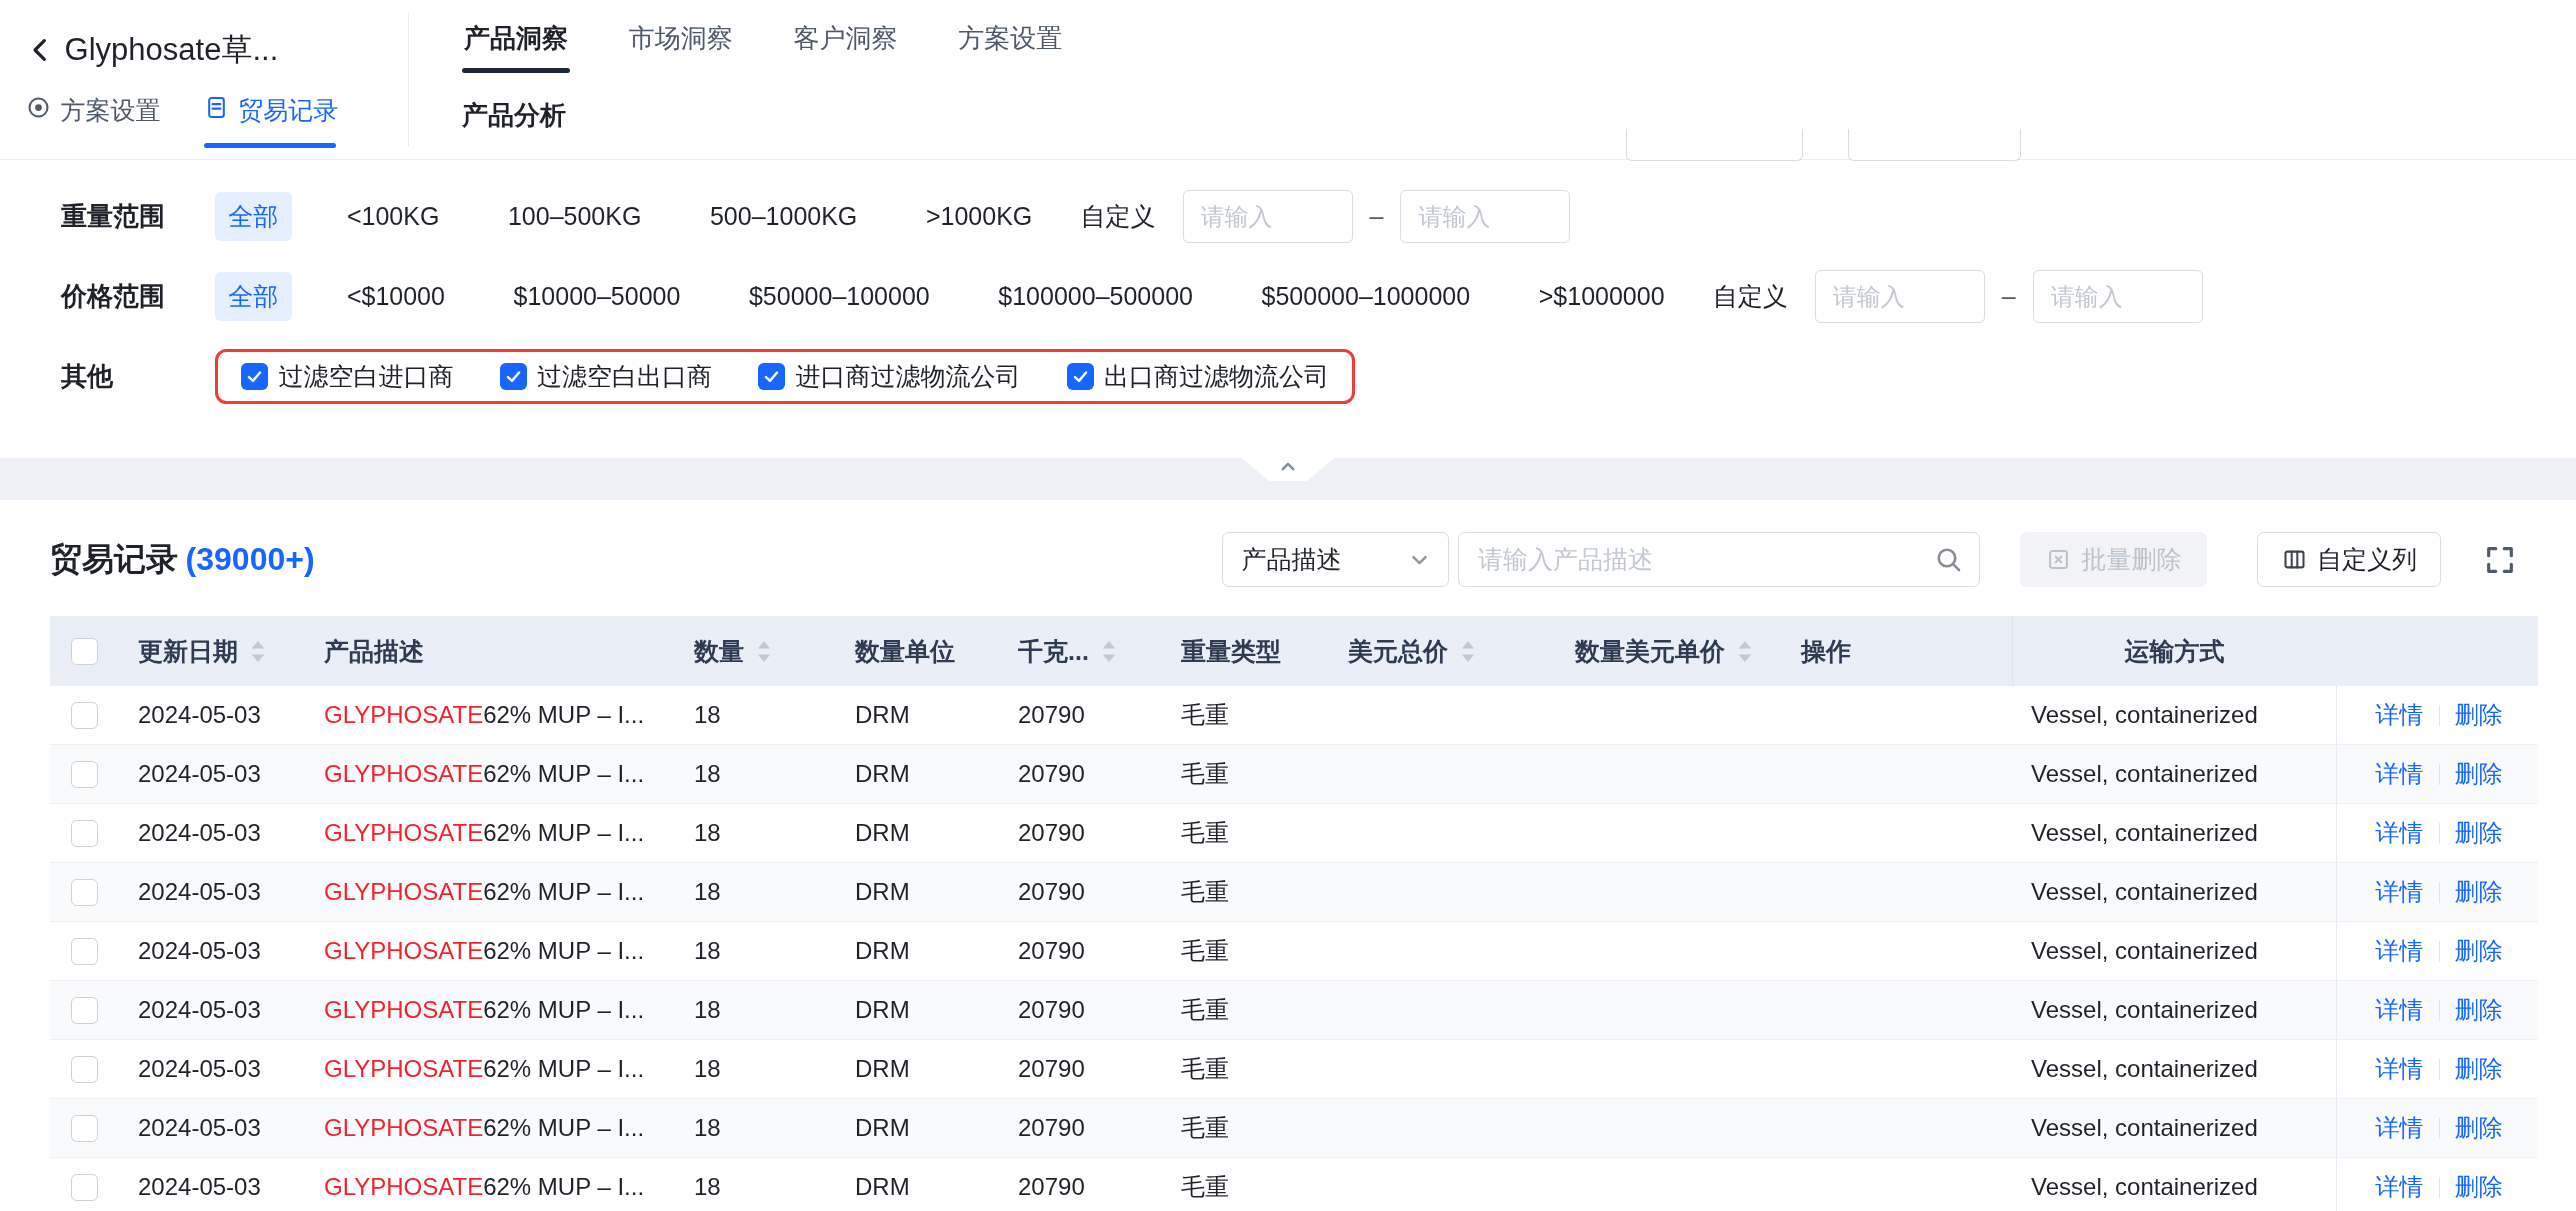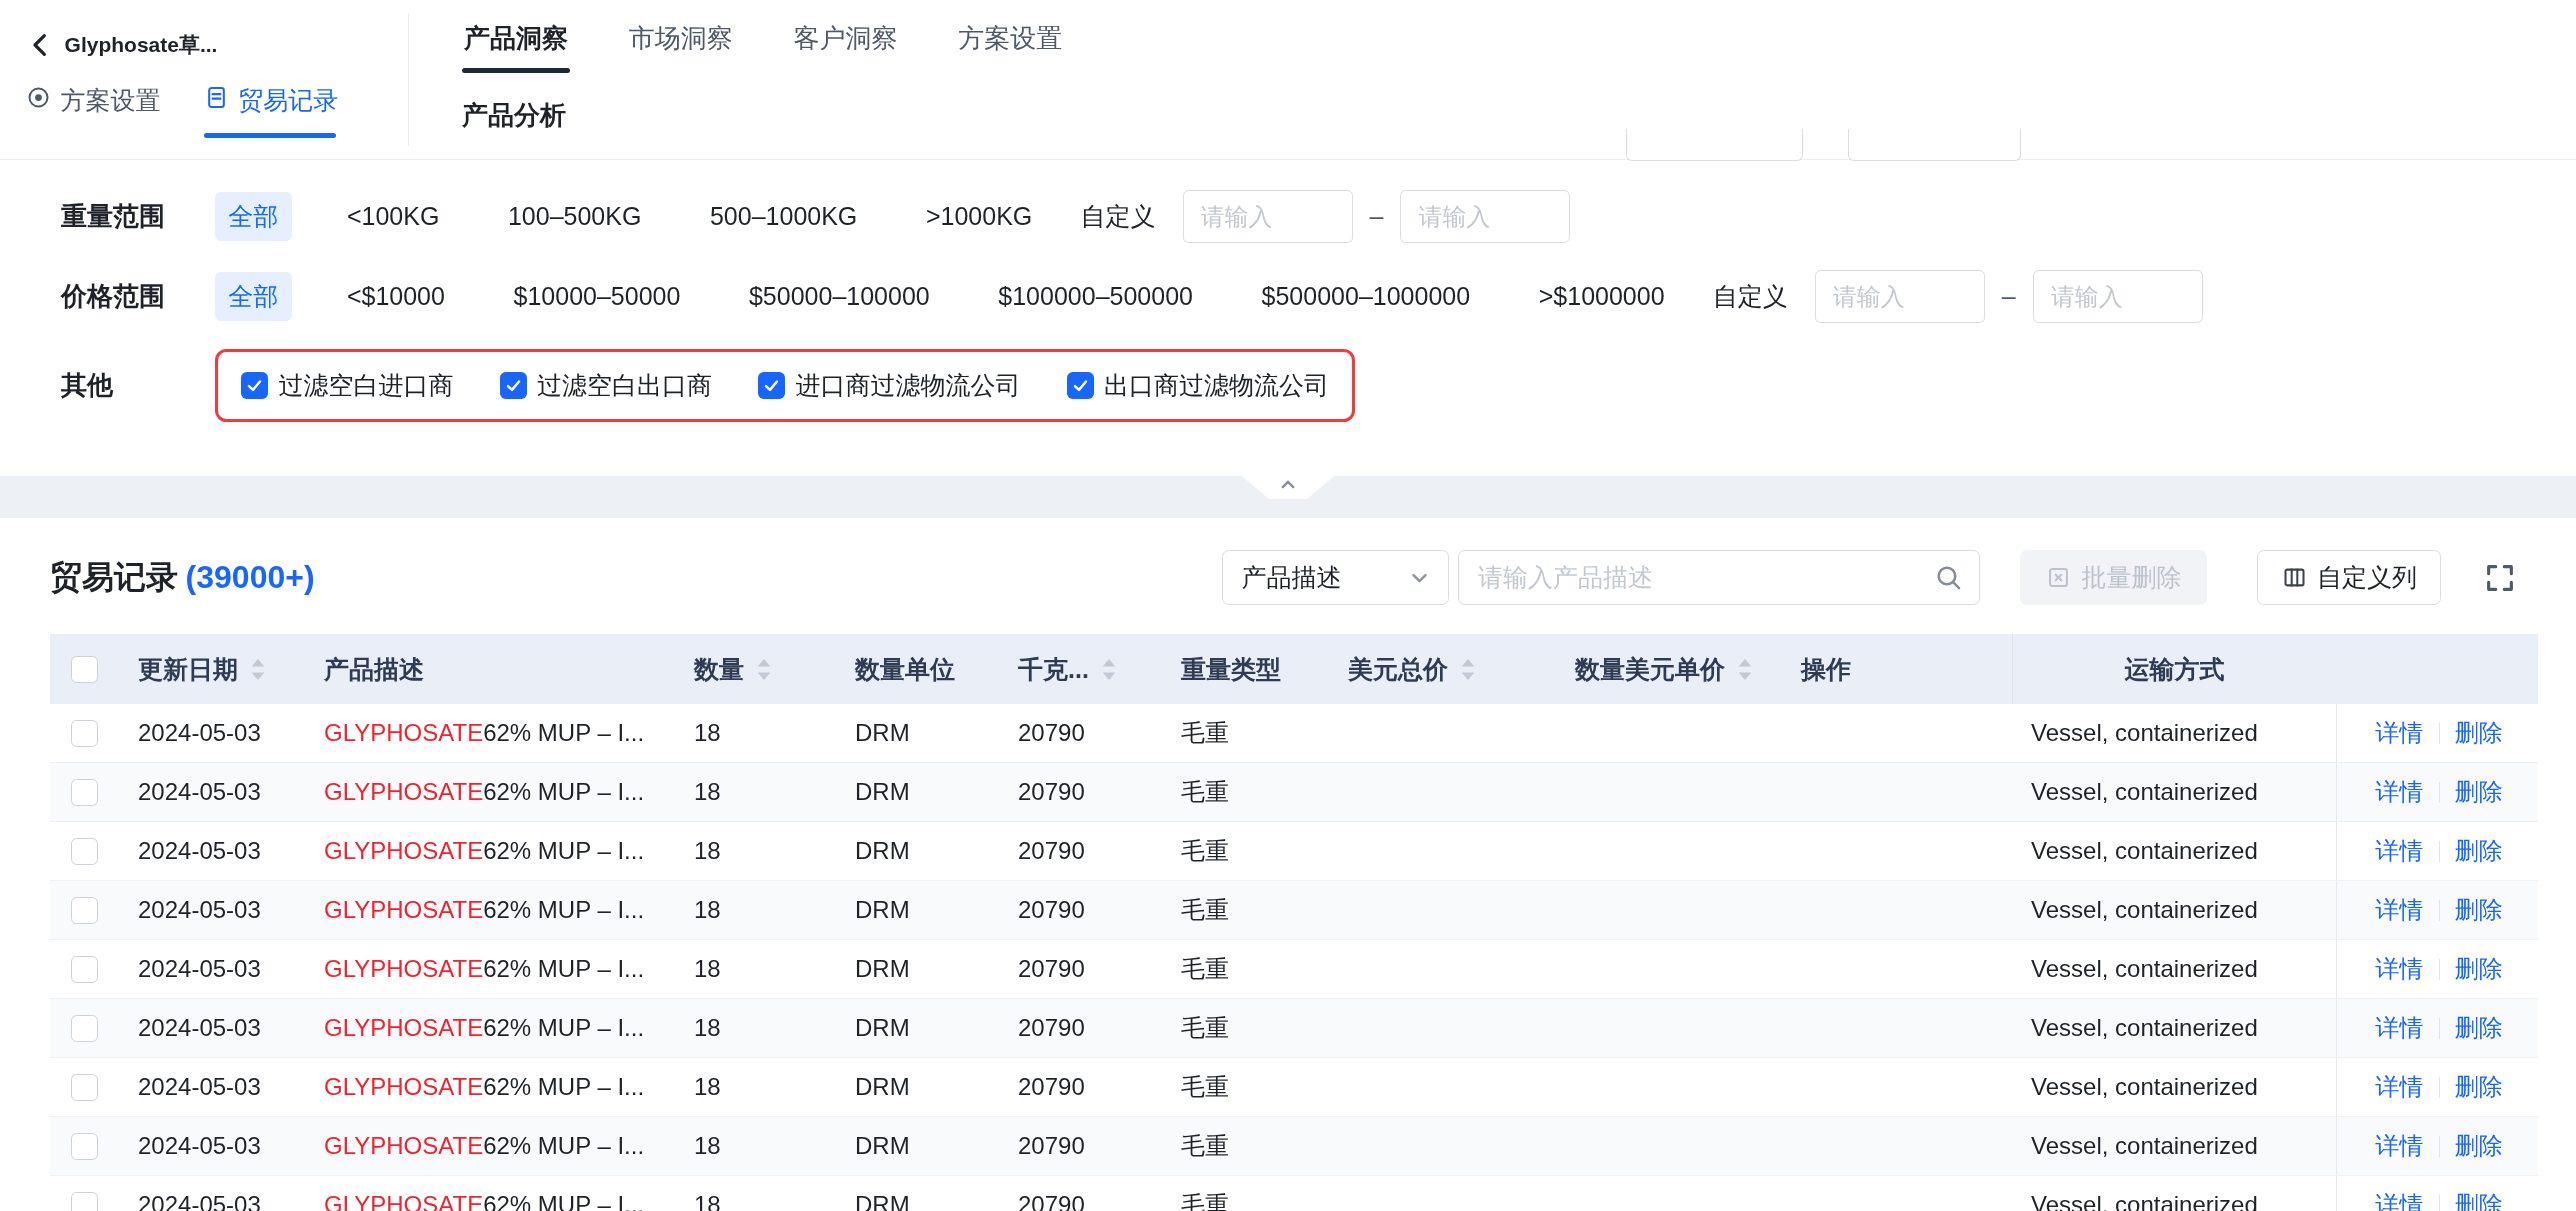--- a/index.html
+++ b/index.html
@@ -5,21 +5,21 @@
   *{box-sizing:border-box;margin:0;padding:0}
   html,body{width:2576px;height:1212px;overflow:hidden}
   body{font-family:"Liberation Sans","DejaVu Sans",sans-serif;background:#edf0f4;color:#1f2329;position:relative}
 
   
   .topbar{position:relative;z-index:2;display:flex;background:#fff;height:160px;border-bottom:1px solid #eceef2;padding-left:25px}
   .topbar-left{width:354px;flex-shrink:0;padding-top:29px}
   .back-row{display:flex;align-items:center;gap:7.6px}
   .back-icon{width:32px;height:32px;display:flex;cursor:pointer}
   .back-icon svg{width:32px;height:32px;fill:none;stroke:#1f2329;stroke-width:2.4;stroke-linecap:round;stroke-linejoin:round}
-  .page-title{font-size:21px;font-weight:700;white-space:nowrap}
+  .page-title{font-size:31px;font-weight:400;white-space:nowrap}
   .subnav{display:flex;gap:42px;margin-top:23px;align-items:center}
   .subnav-item{position:relative;display:flex;align-items:flex-start;gap:8.6px;font-size:25px;color:#4e5969;cursor:pointer;white-space:nowrap}
   .subnav-icon{width:27px;height:27px;display:flex}
   .subnav-icon svg{width:27px;height:27px}
   .subnav-item.active{color:#1766ff}
   .subnav-item.active::after{content:"";position:absolute;left:1.9px;right:1.9px;bottom:-21px;height:4.8px;border-radius:2.9px;background:#1766ff}
   .topbar-divider{width:1px;background:#e8eaee;height:133px;margin:13.3px 0 0 29px}
   .topbar-tabs{padding-left:53px;display:flex;flex-direction:column}
   .main-tabs{display:flex;gap:57px}
   .main-tab{position:relative;padding:21px 1.9px 17px;cursor:pointer;white-space:nowrap}
@@ -40,21 +40,21 @@
   .filter-row:last-child{margin-bottom:0}
   .filter-label{width:154px;flex-shrink:0;font-size:26px;font-weight:600}
   .filter-options{display:flex;align-items:center;gap:42px}
   .chip{border:none;background:transparent;font-family:inherit;font-size:25px;color:#1f2329;padding:7.6px 13.3px;border-radius:5.7px;cursor:pointer;white-space:nowrap}
   .chip.active{background:#e6efff;color:#1766ff}
   .custom-group{display:flex;align-items:center;margin-left:35px}
   .custom-label{font-size:25px;margin-right:27px;white-space:nowrap}
   .range-input{width:170px;height:53px;border:1.4px solid #d8dce3;border-radius:5.7px;padding:0 17px;font-size:24px;font-family:inherit;color:#1f2329;outline:none}
   .range-input::placeholder{color:#c2c7d0}
   .range-dash{margin:0 17px;color:#4e5969;font-size:25px}
-  .other-box{display:flex;align-items:center;gap:46px;border:3.8px solid #f23c3c;border-radius:11.4px;padding:17px 23px}
+  .other-box{display:flex;align-items:center;gap:46px;border:3.8px solid #f23c3c;border-radius:11.4px;padding:8px 23px}
   .check-item{display:flex;align-items:center;gap:10.5px;cursor:pointer}
   .cbx{width:27px;height:27px;border-radius:5.7px;background:#1766ff;display:flex;align-items:center;justify-content:center;flex-shrink:0}
   .cbx svg{width:19px;height:19px;fill:none;stroke:#fff;stroke-width:2.6;stroke-linecap:round;stroke-linejoin:round}
   .check-label{font-size:25px;white-space:nowrap}
   .collapse-notch{position:absolute;left:50%;bottom:-23px;transform:translateX(-50%);width:95px;height:24px;background:#fff;clip-path:polygon(0 0,100% 0,70% 100%,30% 100%);display:flex;align-items:flex-start;justify-content:center;cursor:pointer;filter:drop-shadow(0 2.9px 2.9px rgba(31,35,41,.08))}
   .collapse-notch svg{width:25px;height:25px;fill:none;stroke:#868f9c;stroke-width:2.4;stroke-linecap:round;stroke-linejoin:round;margin-top:-2.9px}
 
   
   .records{background:#fff;margin-top:42px;padding-top:32px;min-height:734px}
   .records-toolbar{display:flex;justify-content:space-between;align-items:center;padding:0 59px 0 50px}

